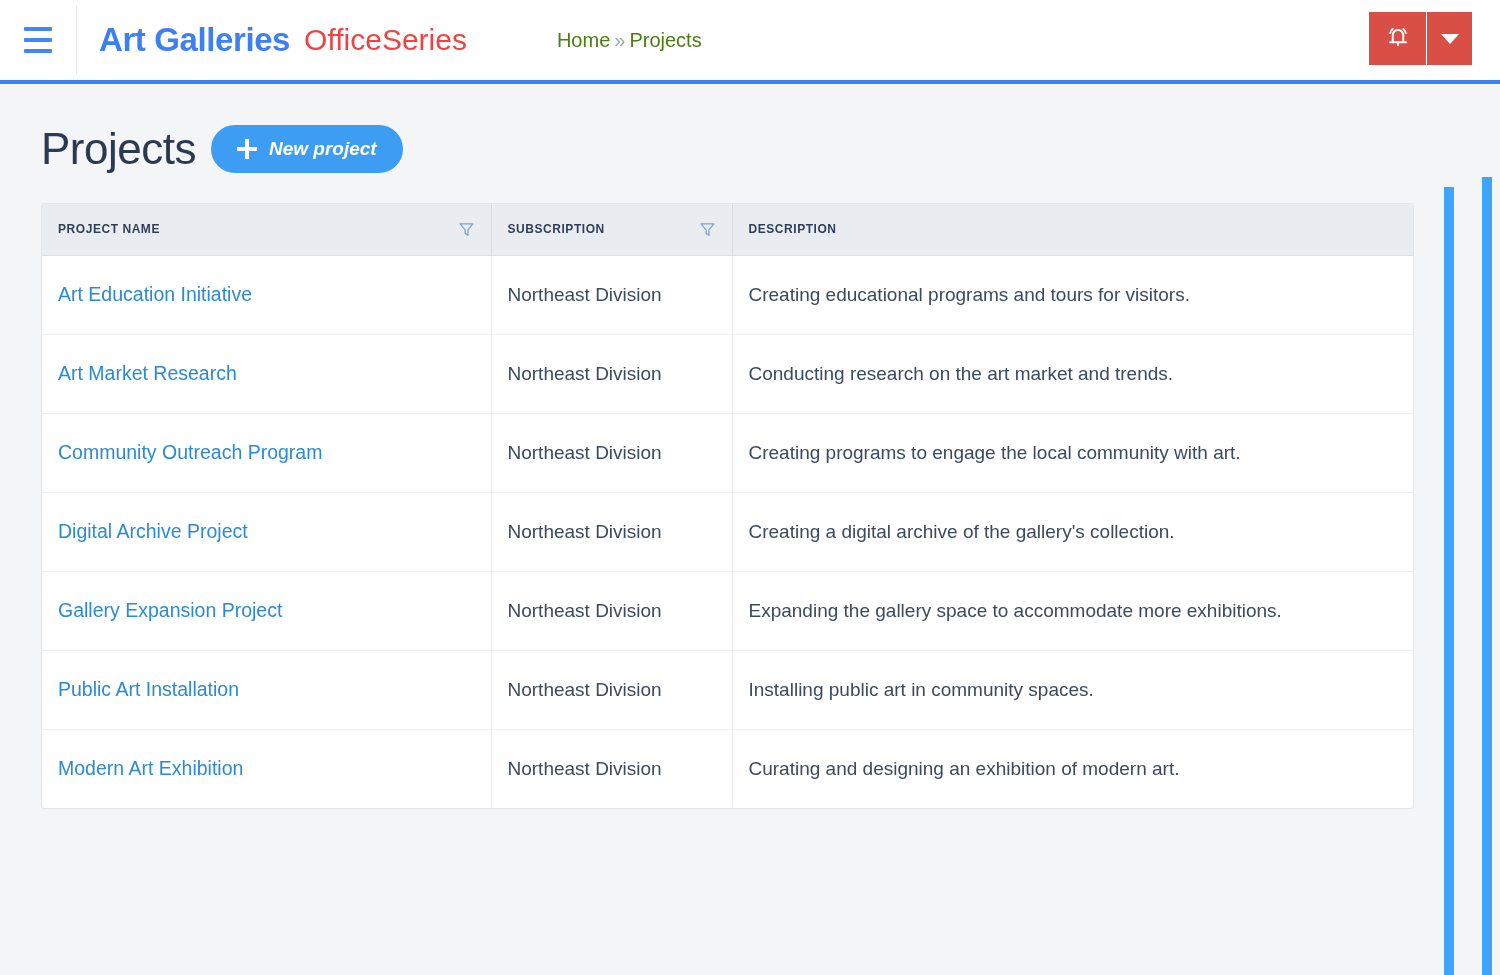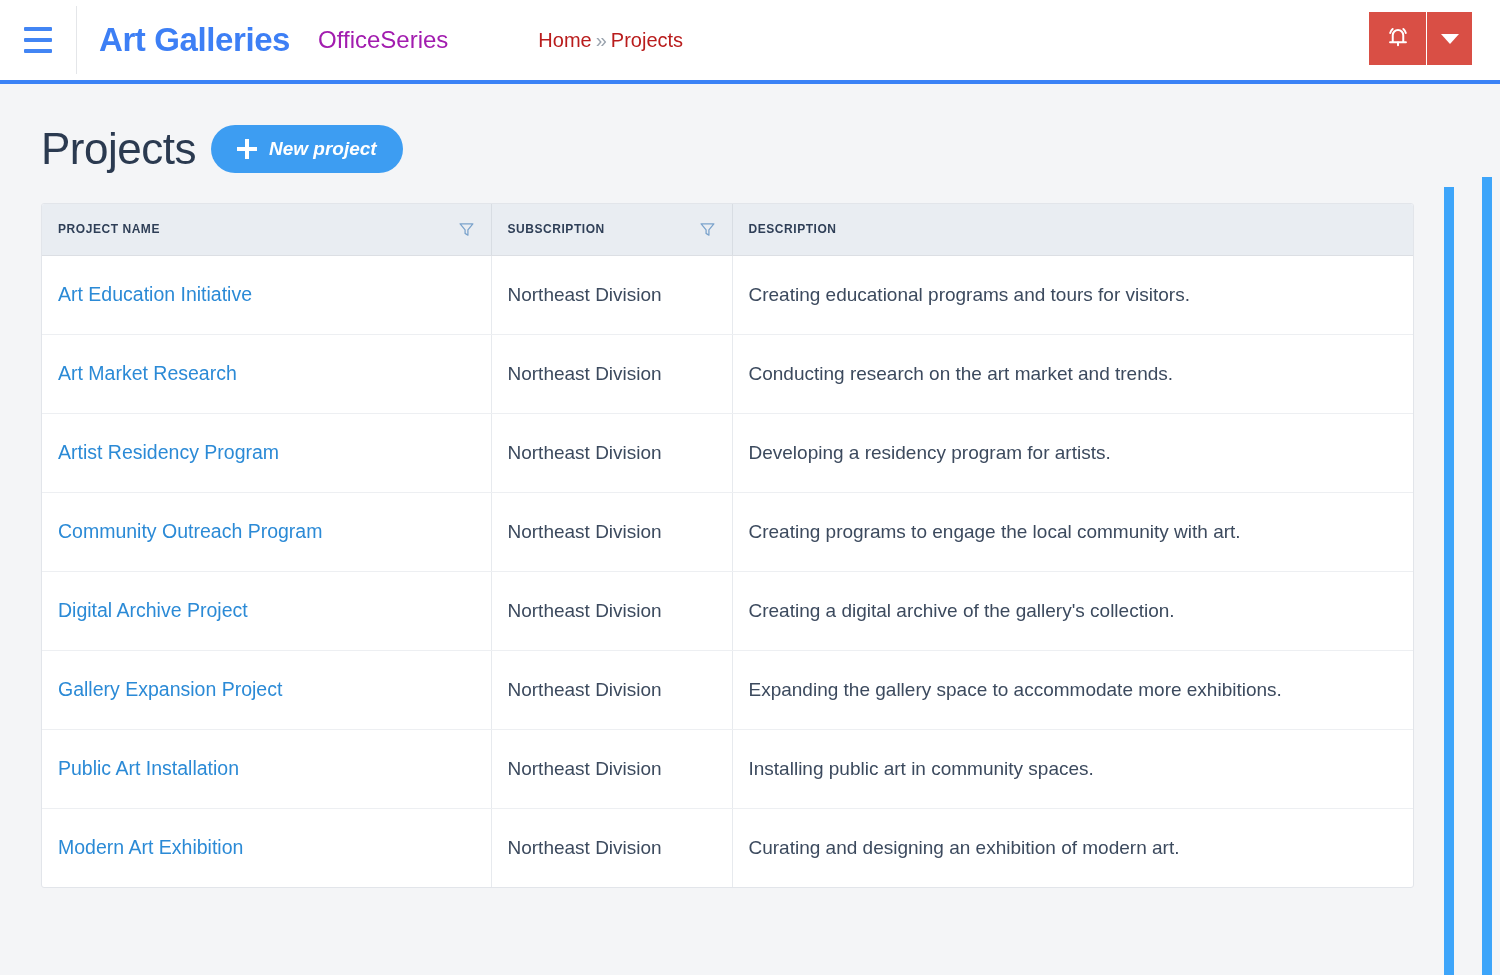--- a/index.html
+++ b/index.html
@@ -44,34 +44,34 @@
     margin-right: 22px;
   }
   .brand-title {
     font-size: 33px;
     font-weight: bold;
     color: #3d7ff5;
     letter-spacing: -0.4px;
     white-space: nowrap;
   }
   .brand-sub {
-    font-size: 24px;
-    color: #a21caf;
-    margin-left: 28px;
+    font-size: 30px;
+    color: #ef4444;
+    margin-left: 14px;
     white-space: nowrap;
   }
   .breadcrumb {
     margin-left: 90px;
     font-size: 20px;
     white-space: nowrap;
     display: flex;
     align-items: center;
   }
   .breadcrumb a {
-    color: #b91c1c;
+    color: #4d7c0f;
     text-decoration: none;
     cursor: pointer;
   }
   .breadcrumb .sep {
     color: #9aa3ae;
     margin: 0 4px;
     font-size: 20px;
   }
 
   .topbar-actions {
@@ -295,25 +295,20 @@
             <td><a class="proj-link">Art Education Initiative</a></td>
             <td>Northeast Division</td>
             <td>Creating educational programs and tours for visitors.</td>
           </tr>
           <tr>
             <td><a class="proj-link">Art Market Research</a></td>
             <td>Northeast Division</td>
             <td>Conducting research on the art market and trends.</td>
           </tr>
           <tr>
-            <td><a class="proj-link">Artist Residency Program</a></td>
-            <td>Northeast Division</td>
-            <td>Developing a residency program for artists.</td>
-          </tr>
-          <tr>
             <td><a class="proj-link">Community Outreach Program</a></td>
             <td>Northeast Division</td>
             <td>Creating programs to engage the local community with art.</td>
           </tr>
           <tr>
             <td><a class="proj-link">Digital Archive Project</a></td>
             <td>Northeast Division</td>
             <td>Creating a digital archive of the gallery's collection.</td>
           </tr>
           <tr>

